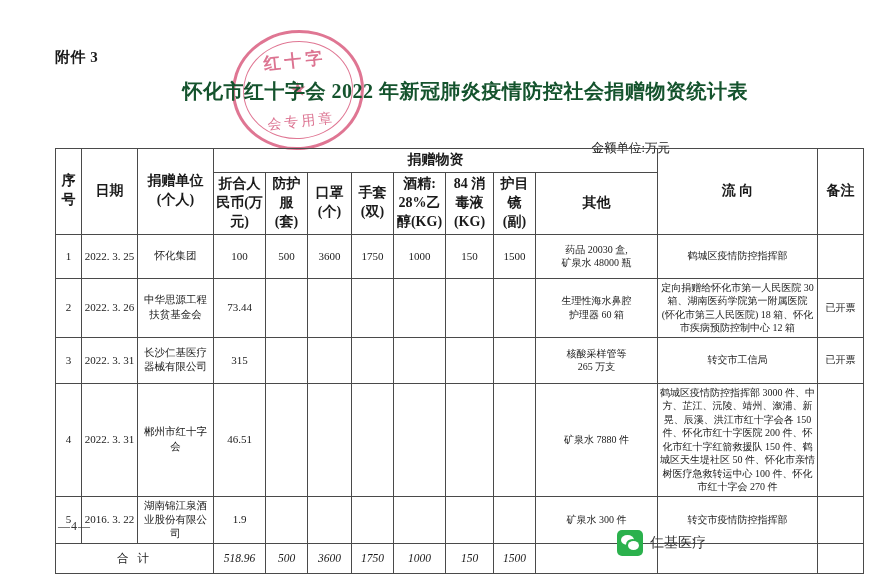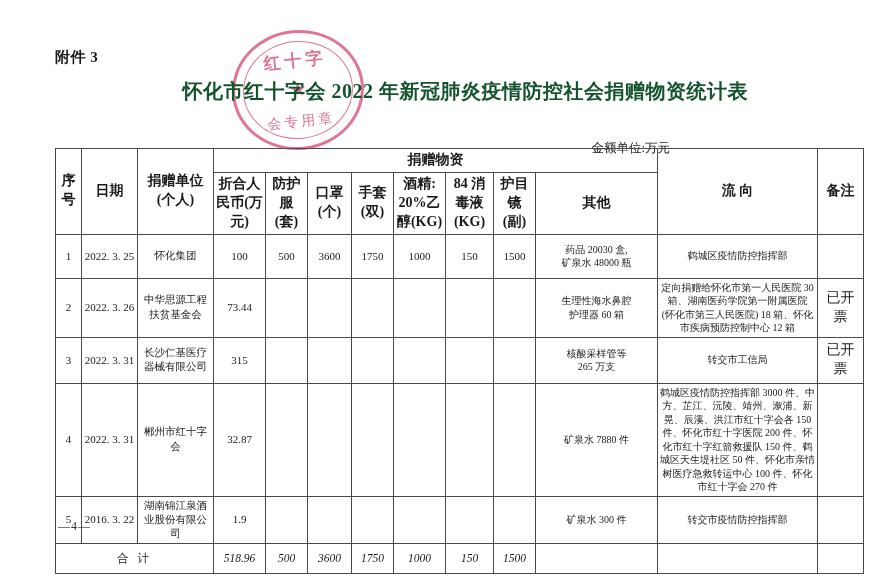--- a/index.html
+++ b/index.html
@@ -128,21 +128,21 @@
   .col-alcohol { width: 52px; }
   .col-disinf { width: 48px; }
   .col-goggle { width: 42px; }
   .col-other { width: 122px; }
   .col-flow { width: 160px; }
   .col-remark { width: 46px; }
 
   td.cell-unit { font-size: 10.5px; line-height: 1.5; }
   td.cell-other { font-size: 10px; line-height: 1.5; padding: 3px 4px; }
   td.cell-flow { font-size: 10px; line-height: 1.55; padding: 3px 5px; }
-  td.cell-remark { font-size: 14px; }
+  td.cell-remark { font-size: 10px; }
   tr.total-row td { font-size: 11.5px; letter-spacing: 3px; }
   tr.total-row td.num { letter-spacing: 0; font-style: italic; }
 
   .page-number {
     position: absolute;
     left: 58px;
     bottom: 48px;
     font-size: 12px;
     letter-spacing: 1px;
     color: #333;
@@ -231,21 +231,21 @@
         <th rowspan="2">捐赠单位(个人)</th>
         <th colspan="8">捐赠物资</th>
         <th rowspan="2">流 向</th>
         <th rowspan="2">备注</th>
       </tr>
       <tr>
         <th>折合人民币(万元)</th>
         <th>防护服(套)</th>
         <th>口罩(个)</th>
         <th>手套(双)</th>
-        <th>酒精: 20%乙醇(KG)</th>
+        <th>酒精: 28%乙醇(KG)</th>
         <th>84 消毒液(KG)</th>
         <th>护目镜(副)</th>
         <th>其他</th>
       </tr>
     </thead>
     <tbody>
       <tr style="height:44px;">
         <td>1</td>
         <td>2022. 3. 25</td>
         <td class="cell-unit">怀化集团</td>
@@ -290,21 +290,21 @@
         <td></td>
         <td class="cell-other" style="white-space:pre-line;text-align:center;">核酸采样管等
 265 万支</td>
         <td class="cell-flow">转交市工信局</td>
         <td class="cell-remark">已开票</td>
       </tr>
       <tr style="height:86px;">
         <td>4</td>
         <td>2022. 3. 31</td>
         <td class="cell-unit">郴州市红十字会</td>
-        <td>32.87</td>
+        <td>46.51</td>
         <td></td>
         <td></td>
         <td></td>
         <td></td>
         <td></td>
         <td></td>
         <td class="cell-other" style="white-space:pre-line;">矿泉水 7880 件</td>
         <td class="cell-flow">鹤城区疫情防控指挥部 3000 件、中方、芷江、沅陵、靖州、溆浦、新晃、辰溪、洪江市红十字会各 150 件、怀化市红十字医院 200 件、怀化市红十字红箭救援队 150 件、鹤城区天生堤社区 50 件、怀化市亲情树医疗急救转运中心 100 件、怀化市红十字会 270 件</td>
         <td class="cell-remark"></td>
       </tr>
@@ -334,14 +334,18 @@
         <td class="num">1500</td>
         <td class="num"></td>
         <td class="num"></td>
         <td class="num"></td>
       </tr>
     </tbody>
   </table>
 
   <div class="page-number">—4—</div>
 
+  <div class="wechat-badge">
+    <div class="wechat-icon"></div>
+    <div class="wechat-name">仁基医疗</div>
+  </div>
 
 </div>
 
 </body></html>

